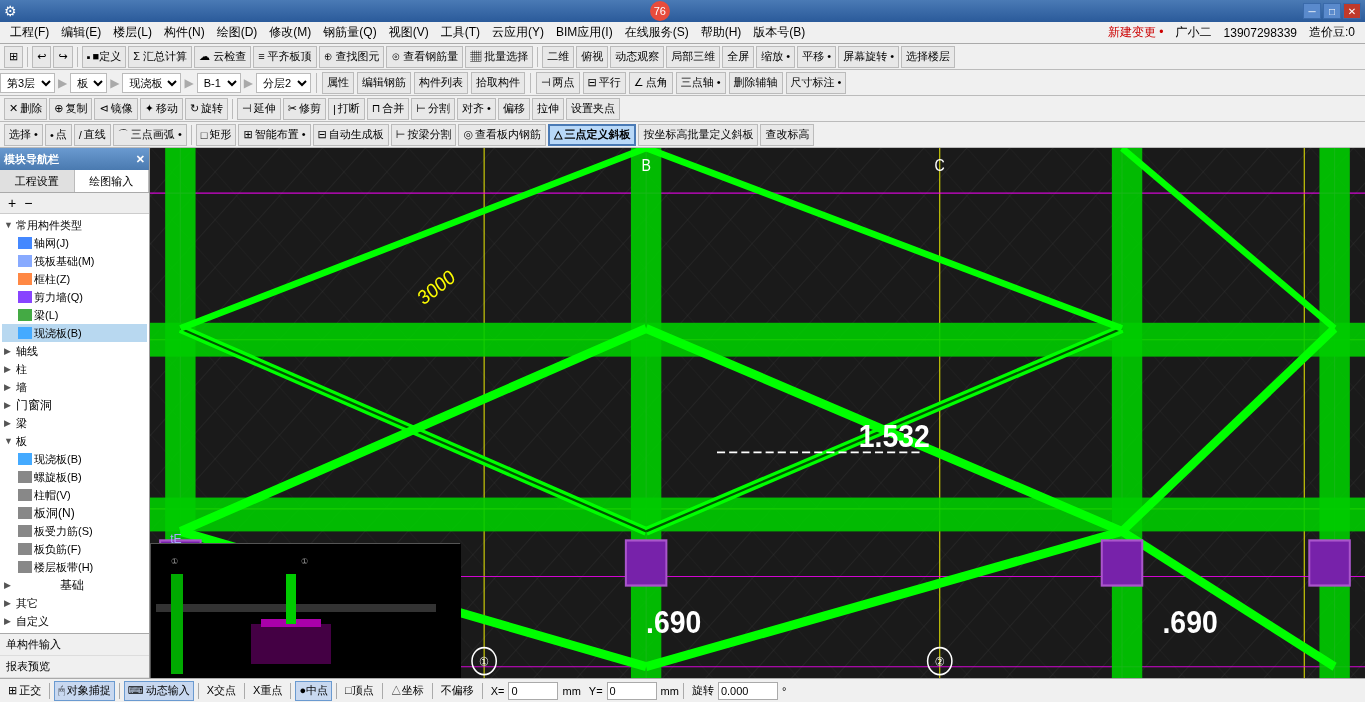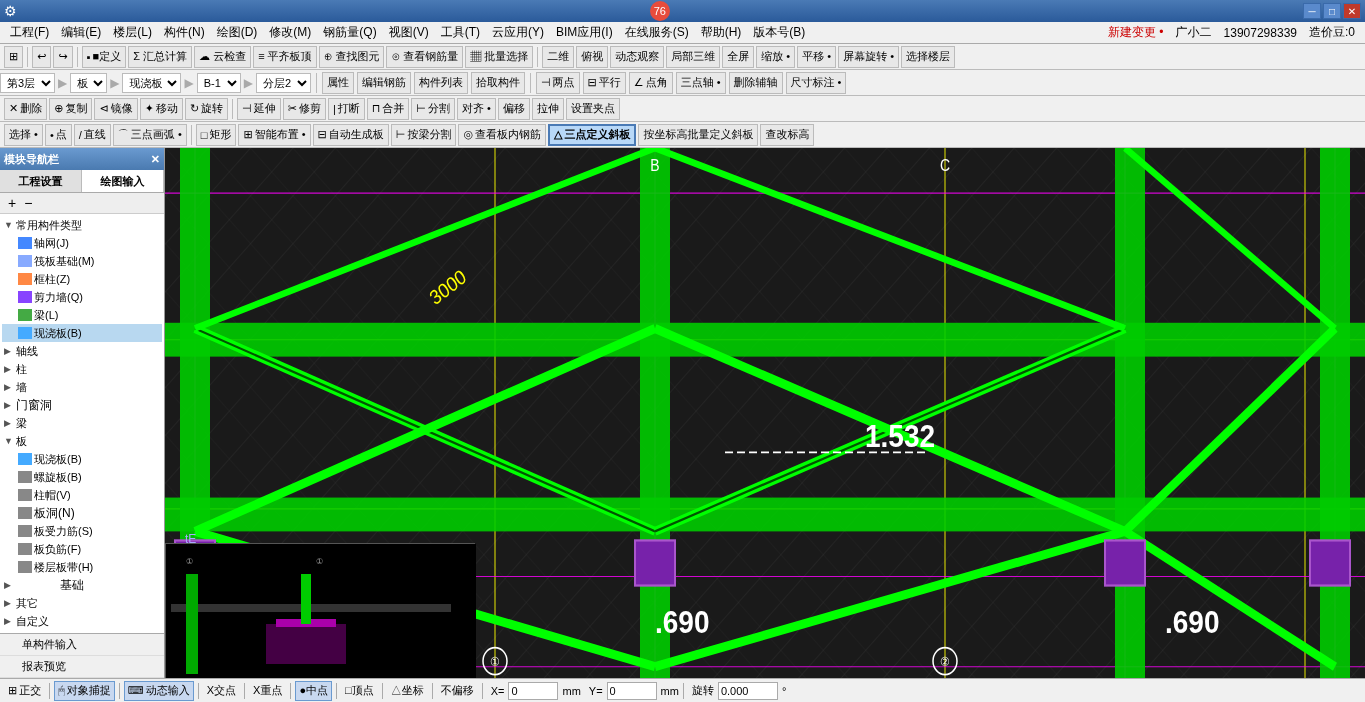--- a/index.html
+++ b/index.html
@@ -109,42 +109,41 @@
     }
 
     
     #main {
       display: flex;
       height: calc(702px - 22px - 22px - 26px - 26px - 26px - 26px - 24px);
     }
 
     
     #leftpanel {
-      width: 165px;
+      width: 150px;
       background: #f5f5f5;
       border-right: 1px solid #999;
       display: flex;
       flex-direction: column;
       overflow: hidden;
     }
     #panel-header {
       height: 22px;
       background: linear-gradient(to bottom, #6a9ad0, #4a7ab0);
       display: flex;
       align-items: center;
       justify-content: space-between;
       padding: 0 4px;
       color: white;
       font-size: 11px;
       font-weight: bold;
     }
     #panel-tabs {
       display: flex;
       border-bottom: 1px solid #aaa;
-      font-weight: bold;
     }
     .ptab {
       flex: 1;
       height: 22px;
       background: #e0e0e0;
       display: flex; align-items: center; justify-content: center;
       font-size: 11px;
       cursor: pointer;
       border-right: 1px solid #bbb;
     }
@@ -167,21 +166,21 @@
       height: 18px;
     }
     .tree-item.selected { background: #b8d8f0; }
 
     #panel-bottom {
       border-top: 1px solid #aaa;
     }
     .panel-btn {
       display: flex;
       align-items: center;
-      padding: 3px 22px;
+      padding: 3px 6px;
       font-size: 11px;
       cursor: pointer;
       background: #f0f0f0;
       border-bottom: 1px solid #ddd;
     }
 
     
     #canvas-area {
       flex: 1;
       background: #1a1a1a;

